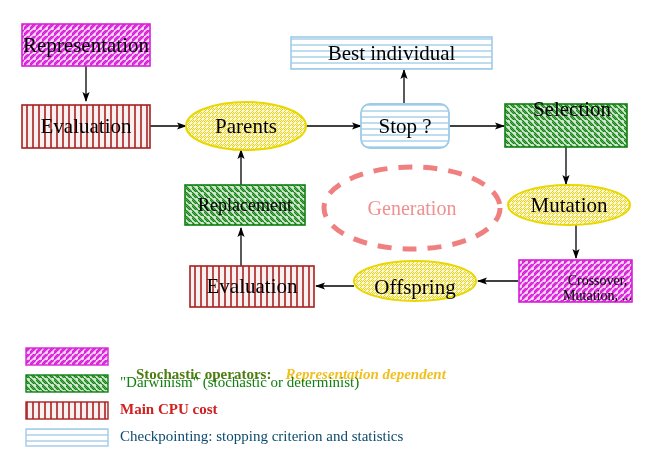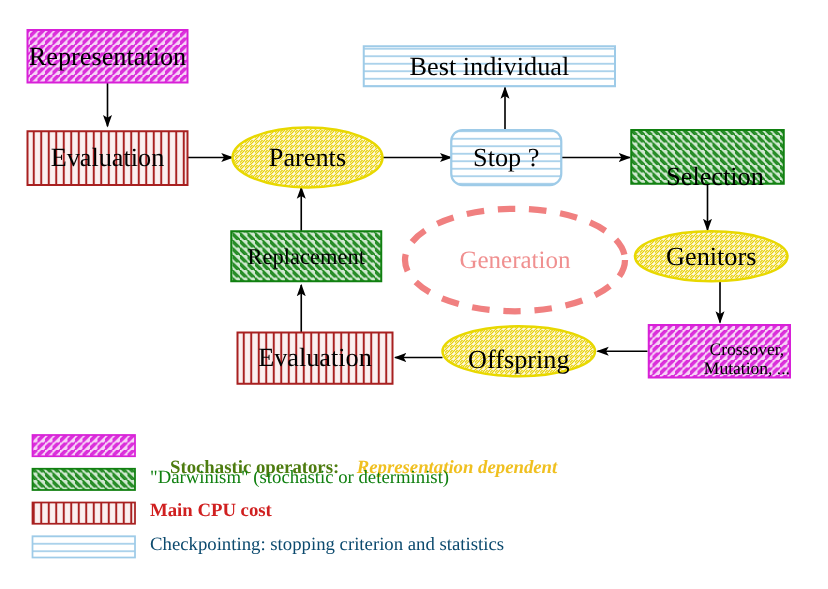--- a/index.html
+++ b/index.html
@@ -136,23 +136,23 @@
   <div class="node-label lbl-big" style="left:22px; top:24px; width:128px; height:42px;">Representation</div>
 
   <div class="node-label lbl-big" style="left:22px; top:105px; width:128px; height:43px;">Evaluation</div>
 
   <div class="node-label lbl-big" style="left:186px; top:102px; width:120px; height:48px;">Parents</div>
 
   <div class="node-label lbl-big" style="left:291px; top:37px; width:201px; height:32px;">Best individual</div>
 
   <div class="node-label lbl-big" style="left:361px; top:104px; width:88px; height:44px;">Stop ?</div>
 
-  <div class="node-label lbl-big" style="left:505px; top:120px; width:134px; height:43px;">Selection</div>
+  <div class="node-label lbl-big" style="left:505px; top:88px; width:134px; height:43px;">Selection</div>
 
-  <div class="node-label lbl-big" style="left:508px; top:185px; width:122px; height:40px;">Genitors</div>
+  <div class="node-label lbl-big" style="left:508px; top:185px; width:122px; height:40px;">Mutation</div>
 
   <div class="node-label lbl-small" style="left:501px; top:260px; width:113px; height:58px;padding-left:40px;">Crossover,
 Mutation, ...</div>
 
   <div class="node-label lbl-big" style="left:354px; top:261px; width:122px; height:52px;">Offspring</div>
 
   <div class="node-label lbl-big" style="left:190px; top:266px; width:124px; height:41px;">Evaluation</div>
 
   <div class="node-label lbl-mid" style="left:185px; top:185px; width:120px; height:40px;">Replacement</div>
 

